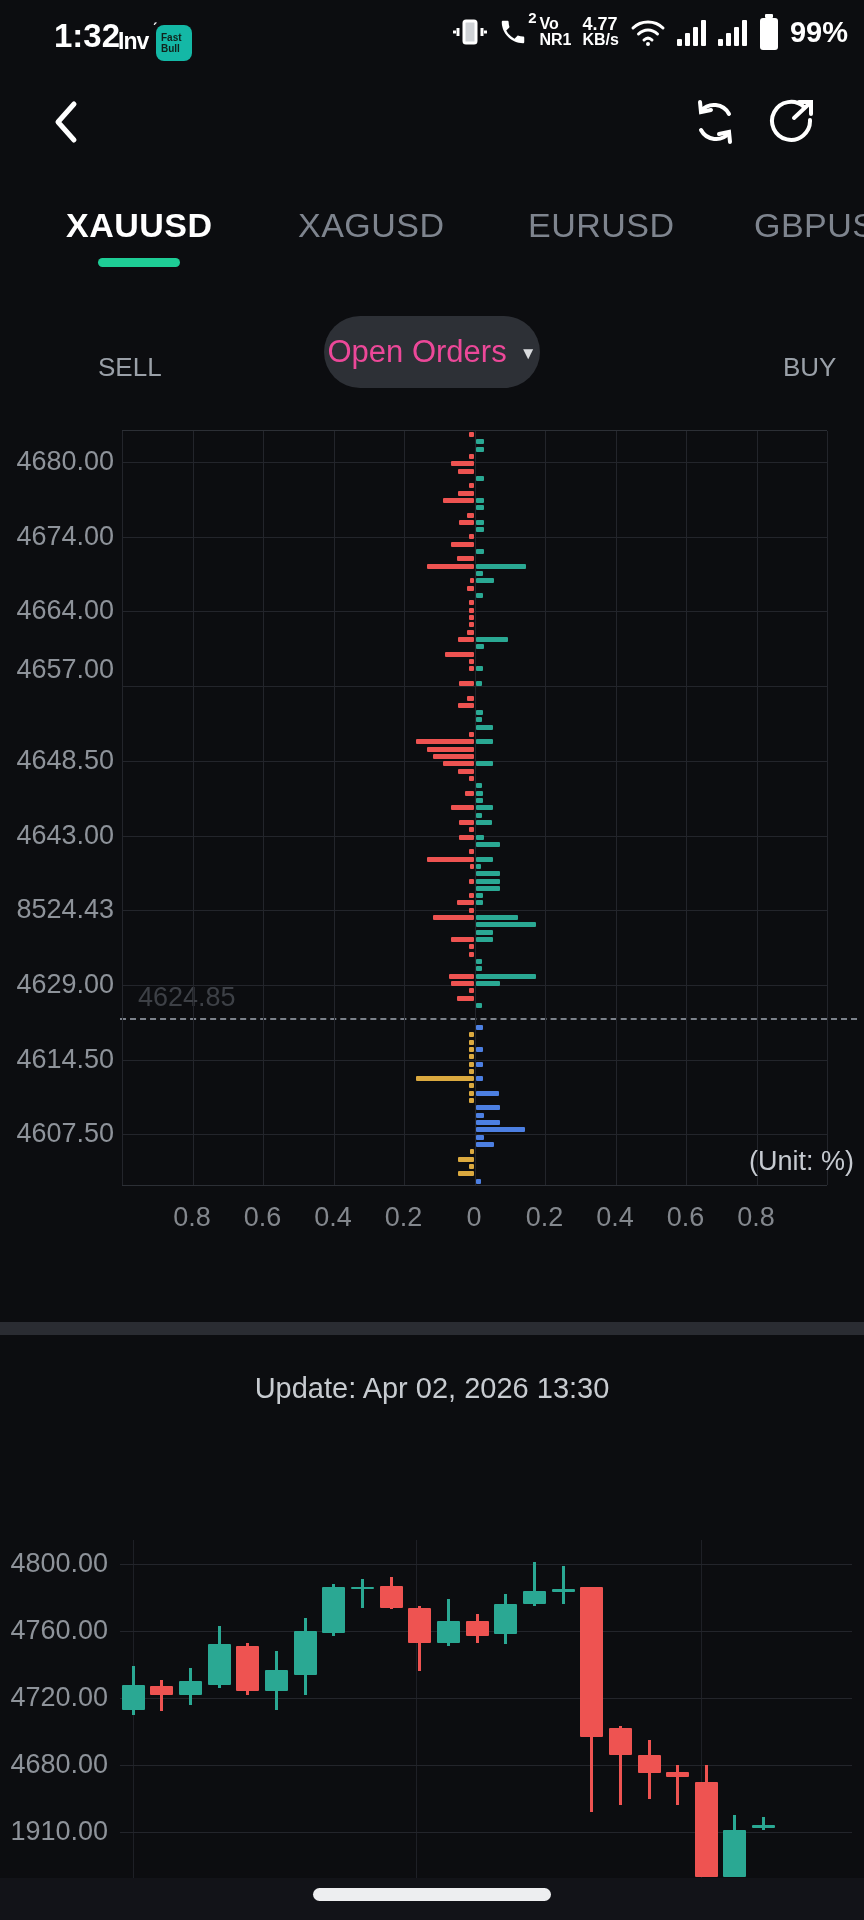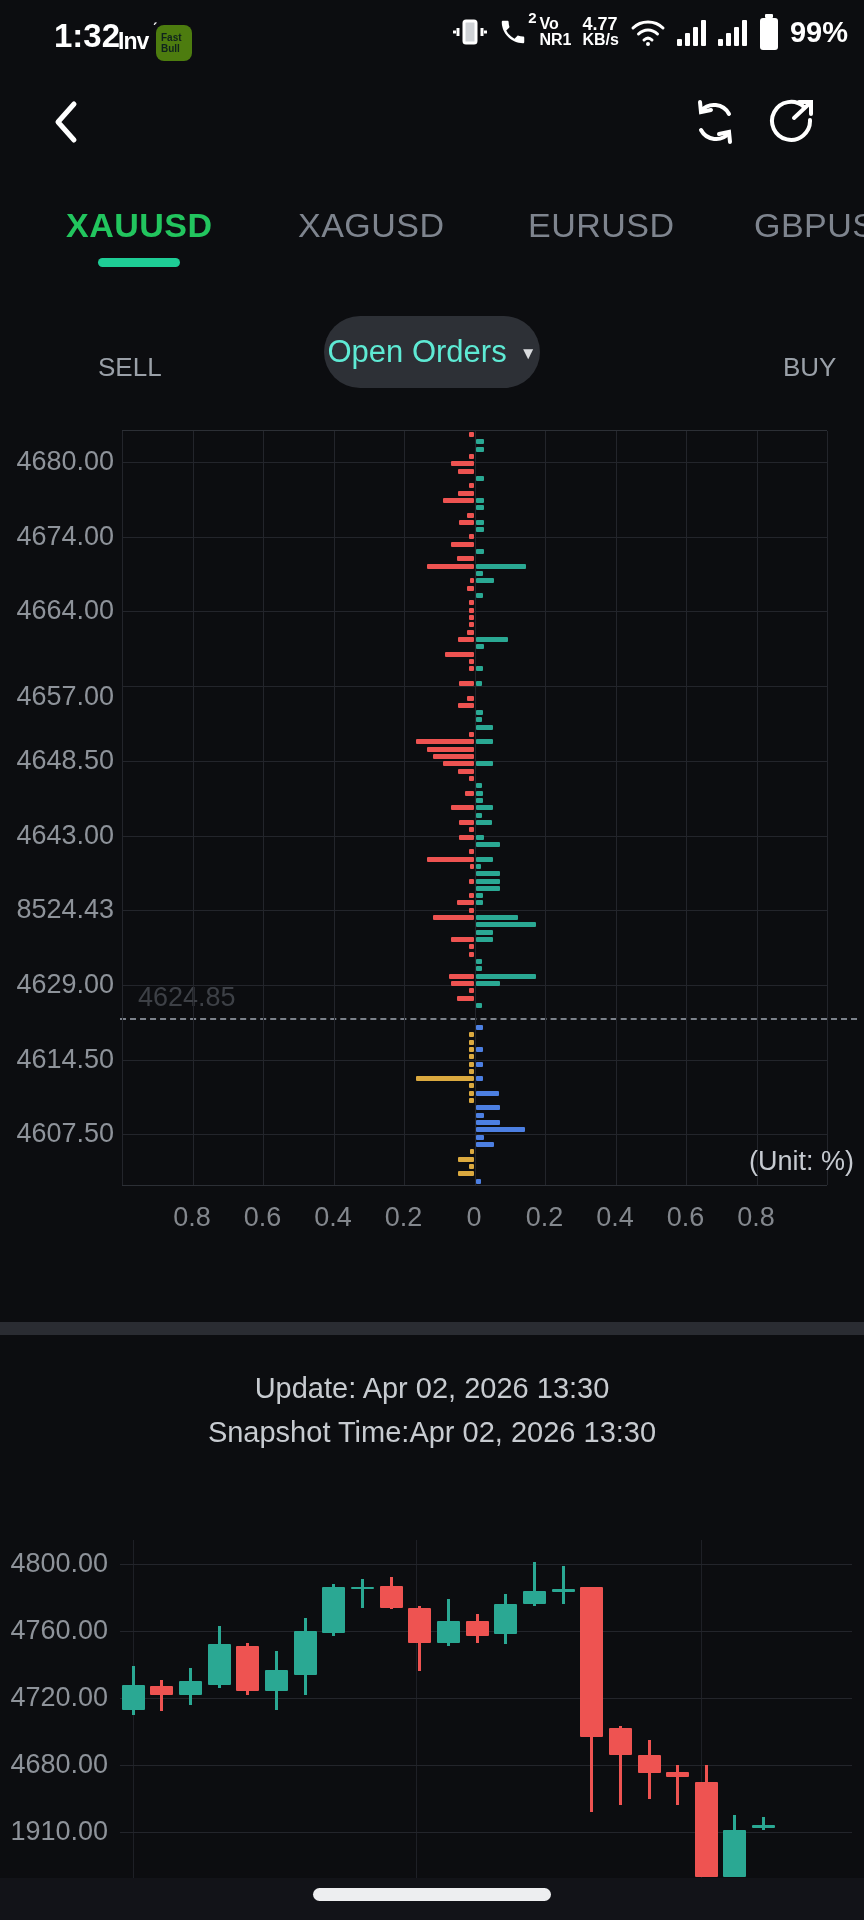--- a/index.html
+++ b/index.html
@@ -4,40 +4,40 @@
 <style>
   html,body{margin:0;padding:0;background:#000;}
   #page{position:relative;width:864px;height:1920px;background:#0c0d10;overflow:hidden;
         font-family:"Liberation Sans",sans-serif;color:#e8eaec;}
   .abs{position:absolute;}
   
   #status{position:absolute;top:0;left:0;width:864px;height:64px;}
   #time{position:absolute;left:54px;top:17px;font-size:33px;font-weight:bold;color:#fff;}
   #carrier{position:absolute;left:118px;top:28px;font-size:23px;font-weight:bold;color:#fff;letter-spacing:-1px;}
   #carrier-accent{position:absolute;left:152px;top:20px;font-size:18px;color:#fff;}
-  #fastbull{position:absolute;left:156px;top:25px;width:36px;height:36px;background:#4d7c0f;border-radius:8px;
+  #fastbull{position:absolute;left:156px;top:25px;width:36px;height:36px;background:#14b8a6;border-radius:8px;
             display:flex;flex-direction:column;justify-content:center;padding-left:5px;box-sizing:border-box;}
   #fastbull div{font-size:10px;font-weight:bold;color:#10241d;line-height:11px;}
   #status-right{position:absolute;right:16px;top:0;height:64px;display:flex;align-items:center;gap:11px;}
   .st-stack{display:flex;flex-direction:column;align-items:flex-start;line-height:16px;}
   .st-stack span{font-size:16px;font-weight:bold;color:#fff;}
   #battery-pct{font-size:29px;font-weight:bold;color:#fff;}
   
   #header{position:absolute;top:80px;left:0;width:864px;height:84px;}
   #page-title{position:absolute;left:0;right:0;top:18px;text-align:center;font-size:38px;font-weight:600;color:#f4f5f6;}
   
   .tab{position:absolute;top:206px;font-size:34px;color:#7e848e;letter-spacing:0.5px;}
-  .tab.active{color:#22c55e;font-weight:bold;}
+  .tab.active{color:#ffffff;font-weight:bold;}
   #tab-underline{position:absolute;top:258px;left:98px;width:82px;height:9px;border-radius:5px;}
   
   #sell-label{position:absolute;left:98px;top:352px;font-size:26px;color:#9aa0a8;}
   #buy-label{position:absolute;left:783px;top:352px;font-size:26px;color:#9aa0a8;}
   #orders-pill{position:absolute;left:324px;top:316px;width:216px;height:72px;background:#2d3036;border-radius:36px;
                display:flex;align-items:center;justify-content:center;gap:13px;cursor:pointer;}
-  #orders-pill .lbl{font-size:31px;color:#5eead4;font-weight:500;}
+  #orders-pill .lbl{font-size:31px;color:#ec4899;font-weight:500;}
   #orders-pill .caret{font-size:17px;color:#d9dbde;padding-top:4px;}
   
   #ob{position:absolute;left:122px;top:430px;width:705px;height:754px;border-top:1px solid #2c2f35;border-bottom:1px solid #2c2f35;}
   .vgrid{position:absolute;top:0;bottom:0;width:1px;background:#23252b;}
   .hgrid{position:absolute;left:0;right:0;height:1px;background:#23252b;}
   .ob-ylabel{position:absolute;right:713px;width:110px;text-align:right;font-size:27px;color:#8e939a;}
   .ob-bar{position:absolute;height:5px;border-radius:1px;}
   #dash-line{position:absolute;left:-2px;right:-30px;top:587px;border-top:2px dashed #7c828b;}
   #cp-label{position:absolute;left:16px;top:551px;font-size:27px;color:#3d4046;}
   #unit-label{position:absolute;right:10px;top:1146px;font-size:27px;color:#c6cad0;}
@@ -188,21 +188,21 @@
       <div class="vgrid" style="left: 564px;"></div>
       <div class="vgrid" style="left: 634.5px;"></div>
       <div class="vgrid" style="left: 705px;"></div>
       <div class="hgrid" style="top: 31px;"></div>
       <div class="ob-ylabel" style="top: 15px;">4680.00</div>
       <div class="hgrid" style="top: 105.7px;"></div>
       <div class="ob-ylabel" style="top: 89.7px;">4674.00</div>
       <div class="hgrid" style="top: 180.4px;"></div>
       <div class="ob-ylabel" style="top: 164.4px;">4664.00</div>
       <div class="hgrid" style="top: 255.1px;"></div>
-      <div class="ob-ylabel" style="top: 250px;">4657.00</div>
+      <div class="ob-ylabel" style="top: 223px;">4657.00</div>
       <div class="hgrid" style="top: 329.8px;"></div>
       <div class="ob-ylabel" style="top: 313.8px;">4648.50</div>
       <div class="hgrid" style="top: 404.5px;"></div>
       <div class="ob-ylabel" style="top: 388.5px;">4643.00</div>
       <div class="hgrid" style="top: 479.2px;"></div>
       <div class="ob-ylabel" style="top: 463.2px;">8524.43</div>
       <div class="hgrid" style="top: 553.9px;"></div>
       <div class="ob-ylabel" style="top: 537.9px;">4629.00</div>
       <div class="hgrid" style="top: 628.6px;"></div>
       <div class="ob-ylabel" style="top: 612.6px;">4614.50</div>
@@ -344,21 +344,20 @@
       <span class="xtick" style="left: 544.5px;">0.2</span>
       <span class="xtick" style="left: 615px;">0.4</span>
       <span class="xtick" style="left: 685.5px;">0.6</span>
       <span class="xtick" style="left: 756px;">0.8</span>
     </div>
 
 
   <div id="divider"></div>
 
   <div class="info-line" id="update-line">Update: Apr 02, 2026 13:30</div>
-  <div class="info-line" id="snapshot-line">Snapshot Time:Apr 02, 2026 13:30</div>
 
   <div id="candle">
       <div class="cd-vgrid" style="left: 133px;"></div>
       <div class="cd-vgrid" style="left: 416px;"></div>
       <div class="cd-vgrid" style="left: 701px;"></div>
       <div class="cd-hgrid" style="top: 24px;"></div>
       <div class="cd-ylabel" style="top: 8px;">4800.00</div>
       <div class="cd-hgrid" style="top: 91px;"></div>
       <div class="cd-ylabel" style="top: 75px;">4760.00</div>
       <div class="cd-hgrid" style="top: 158px;"></div>

